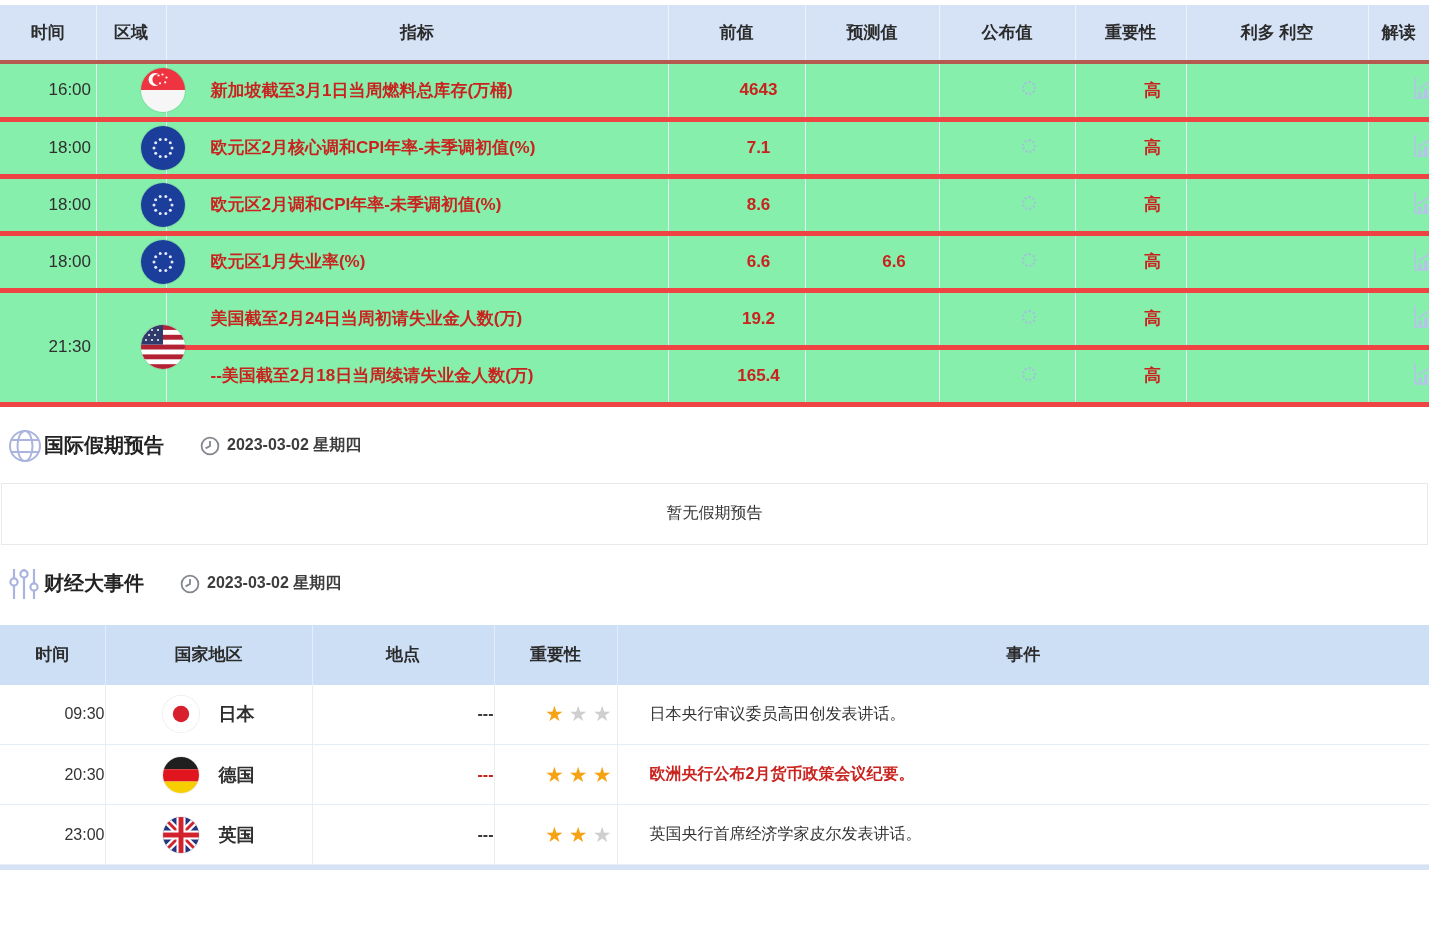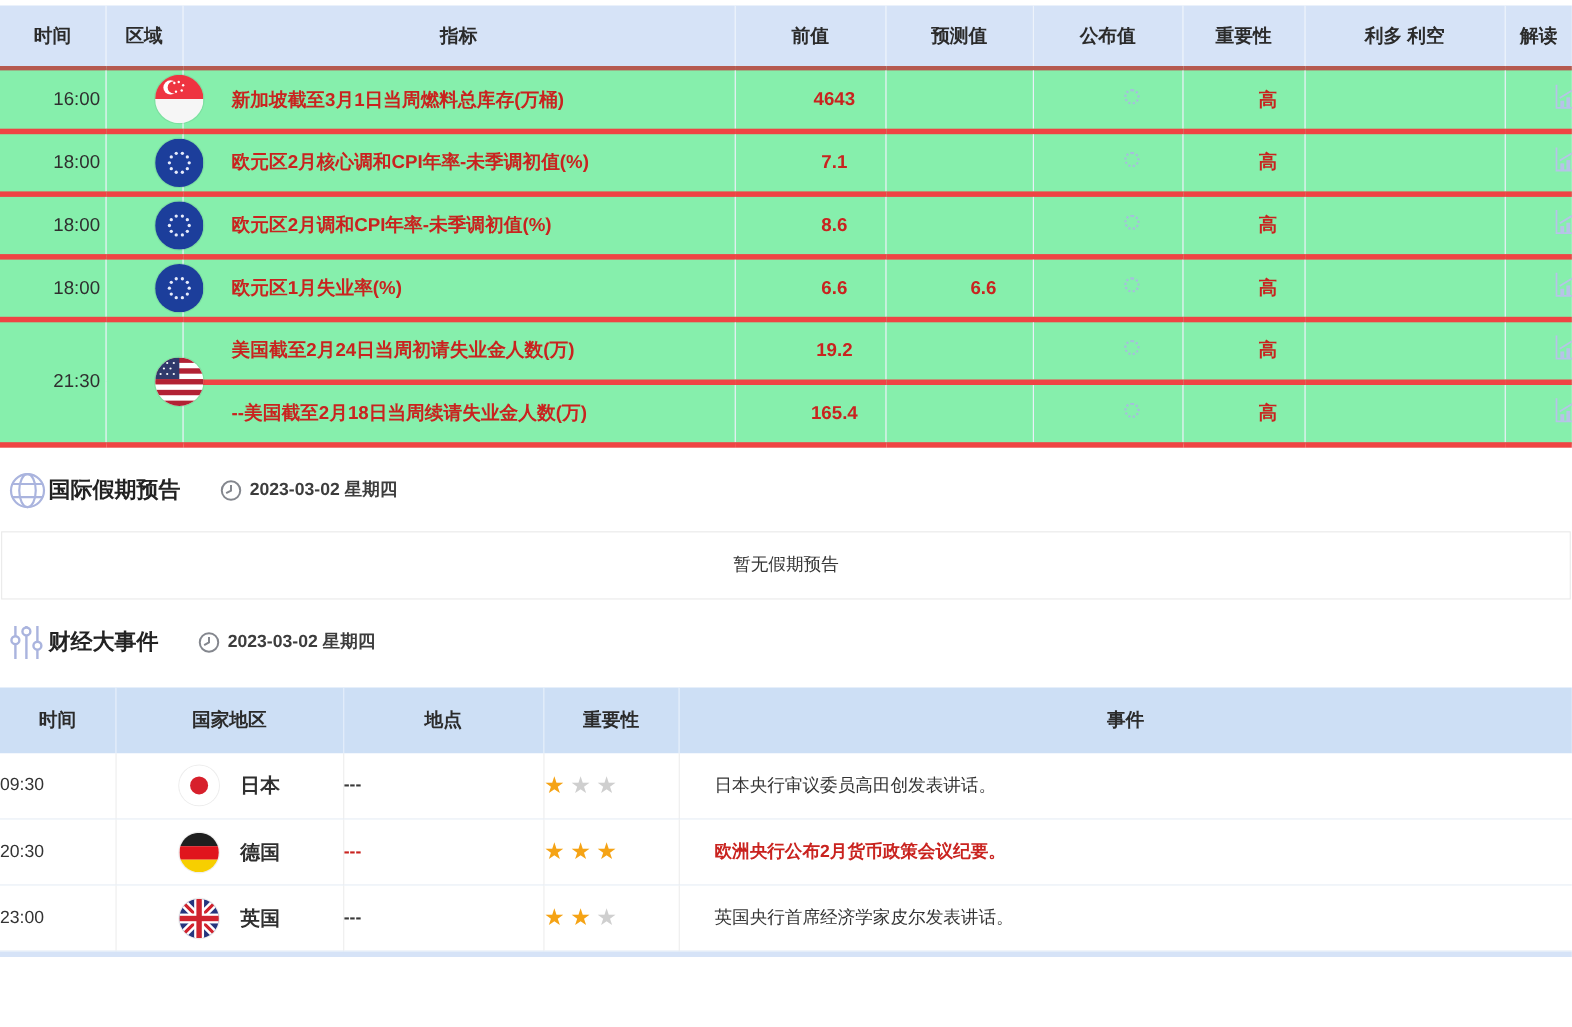--- a/index.html
+++ b/index.html
@@ -59,21 +59,21 @@
   }
   
   .ev-table { margin-top:24px; }
   .ev-table th {
     height:60px; background:#cddff5; color:#2b2b2b;
     font-size:17px; font-weight:bold; text-align:center;
     border-right:1px solid #e4eefa;
   }
   .ev-table th:last-child { border-right:none; }
   .ev-table td {
-    height:60px; text-align:left; vertical-align:middle;
+    height:60px; text-align:right; vertical-align:middle;
     border-bottom:1px solid #e6edf6; border-right:1px solid #ededed;
     font-size:16px; color:#333; background:#fff;
   }
   .ev-table td:last-child { border-right:none; }
   .country-wrap { display:flex; align-items:center; justify-content:center; gap:20px; }
   .country-name { font-size:18px; font-weight:bold; color:#2f2f2f; }
   .loc { font-size:16px; font-weight:bold; color:#3a3a3a; }
   .stars { font-size:21px; letter-spacing:5px; white-space:nowrap; }
   .star-on  { color:#f5a315; }
   .star-off { color:#cfcfcf; }

